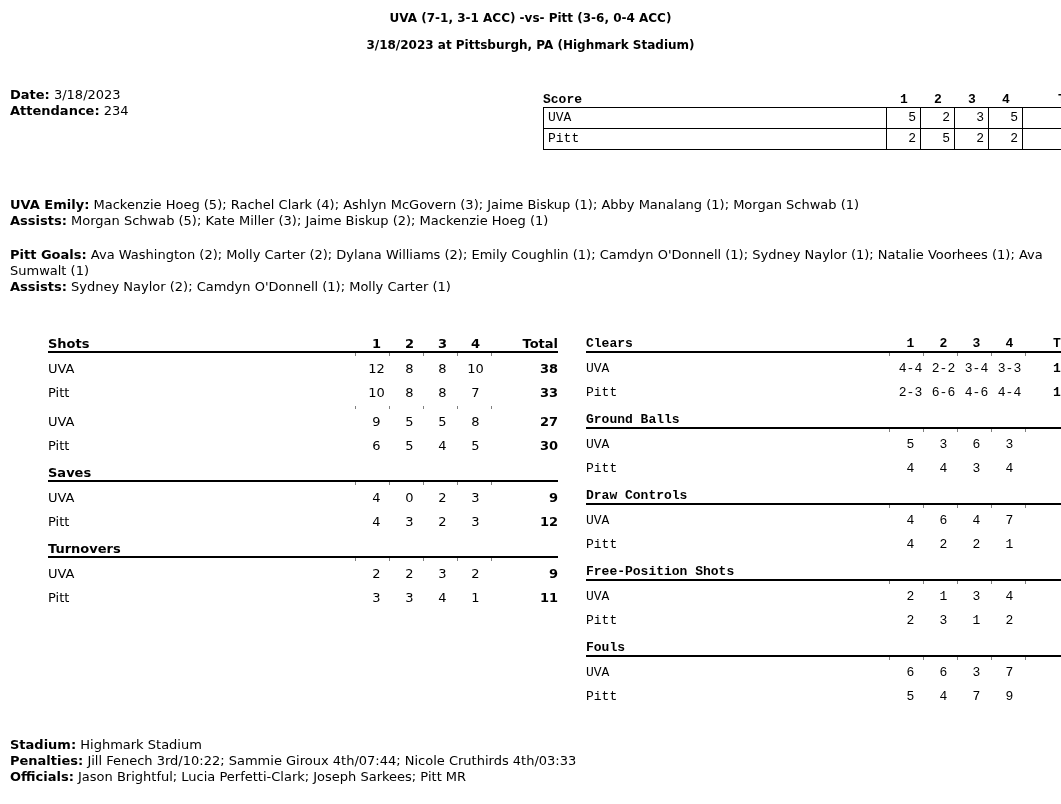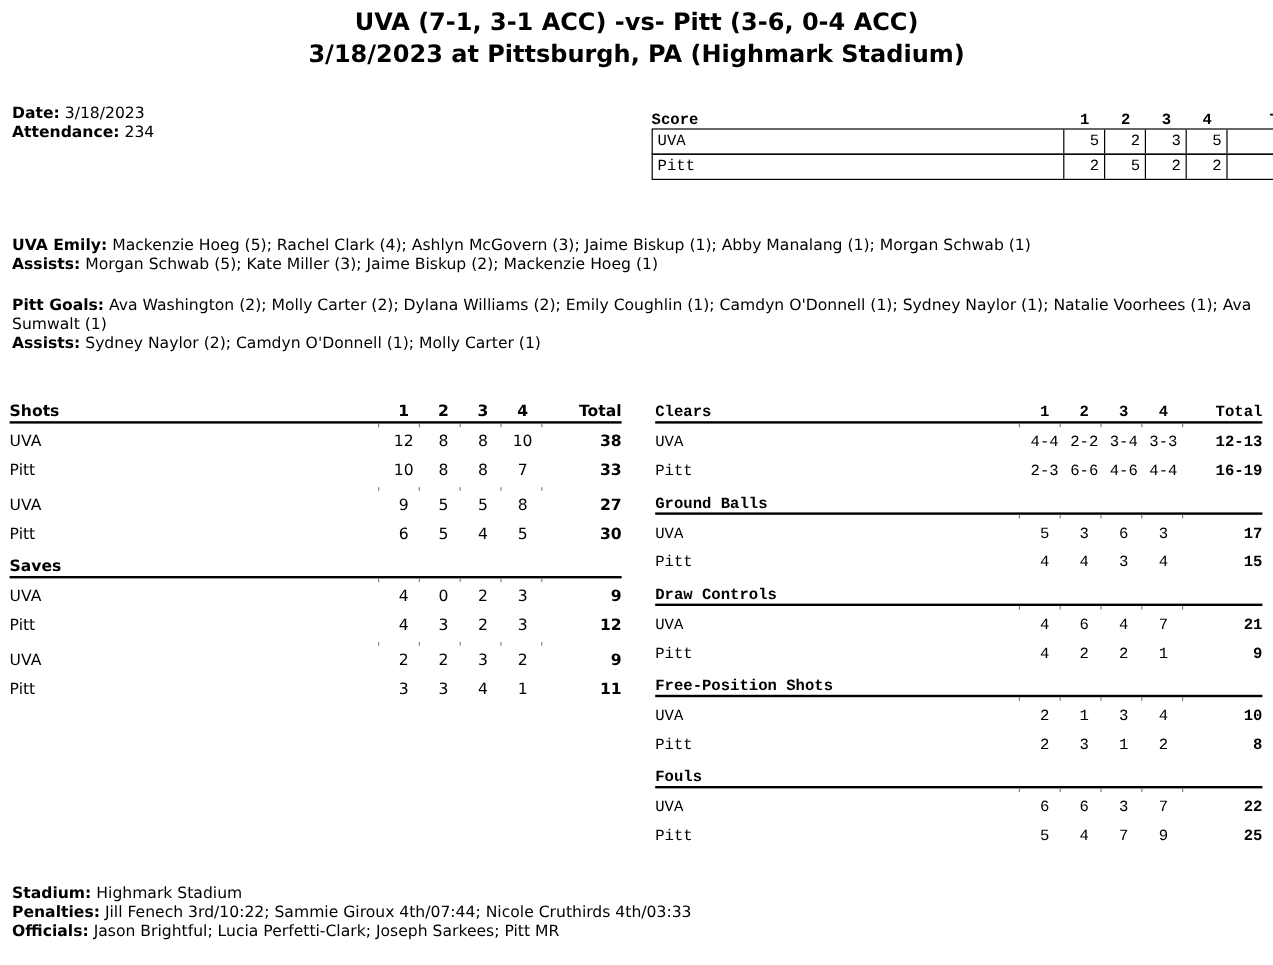--- a/index.html
+++ b/index.html
@@ -7,21 +7,21 @@
     width:1061px; height:804px; position:relative;
     background:#ffffff; color:#000000;
     font-family:"DejaVu Sans","Liberation Sans",sans-serif;
     font-size:13px;
   }
   .b { font-weight:bold;text-align:right; }
 
   
   .title-block {
     position:absolute; top:5px; left:0; width:100%;
-    text-align:center; font-weight:bold; font-size:20px; line-height:27px;
+    text-align:center; font-weight:bold; font-size:12px; line-height:27px;
   }
 
   
   .meta { position:absolute; left:10px; top:87px; line-height:16px; }
 
   
   .score-table { position:absolute; left:543px; top:87px; width:554px;font-family:Liberation Mono, monospace; }
   .score-table * { box-sizing:border-box; }
   .score-head { display:flex; align-items:flex-end; height:20px; font-weight:bold; }
   .sh-label { flex:1; }
@@ -32,21 +32,21 @@
   .sc-team { flex:1; padding-left:4px; }
   .sc-q { width:34px; text-align:right; padding-right:4px; border-left:1px solid #000; }
   .sc-total { width:74px; text-align:right; padding-right:4px; border-left:1px solid #000; font-weight:bold; }
 
   
   .summary { position:absolute; left:10px; right:8px; line-height:16px; }
   #summary-uva  { top:197px; }
   #summary-pitt { top:247px; }
 
   
-  .stats-col { position:absolute; top:330px; }
+  .stats-col { position:absolute; top:330px;margin-left:40px; }
   #stats-left  { left:8px;   width:510px; }
   #stats-right { left:546px; width:506px;font-family:Liberation Mono, monospace; }
   .stat-section { margin-bottom:1px; }
   .stat-head {
     display:flex; align-items:flex-end; height:21px;
     border-bottom:2px solid #000; font-weight:bold;
   }
   .st-label { flex:1; }
   .st-q { width:33px; text-align:center; }
   .st-total { width:66px; text-align:right; }
@@ -196,20 +196,23 @@
       <div class="stat-row">
         <span class="sr-team">Pitt</span>
         <span class="sr-q">4</span>
         <span class="sr-q">3</span>
         <span class="sr-q">2</span>
         <span class="sr-q">3</span>
         <span class="sr-total">12</span>
       </div>
     </div>
     <div class="stat-section">
+      <div class="stat-head">
+        <span class="st-label">Turnovers</span>
+      </div>
       <div class="ticks">
         <span class="tick-name"></span>
         <span class="tick"></span>
         <span class="tick"></span>
         <span class="tick"></span>
         <span class="tick"></span>
         <span class="tick tick-total"></span>
       </div>
       <div class="stat-row">
         <span class="sr-team">UVA</span>

